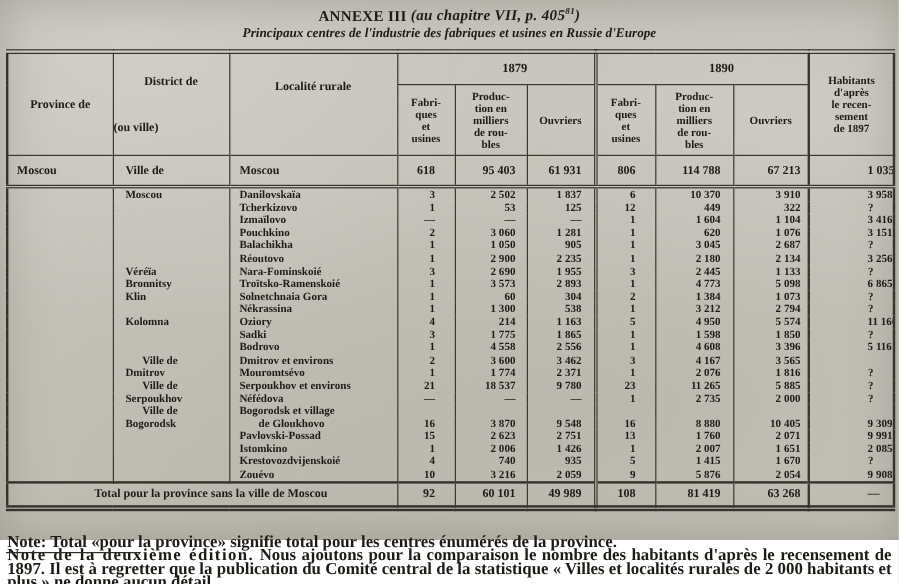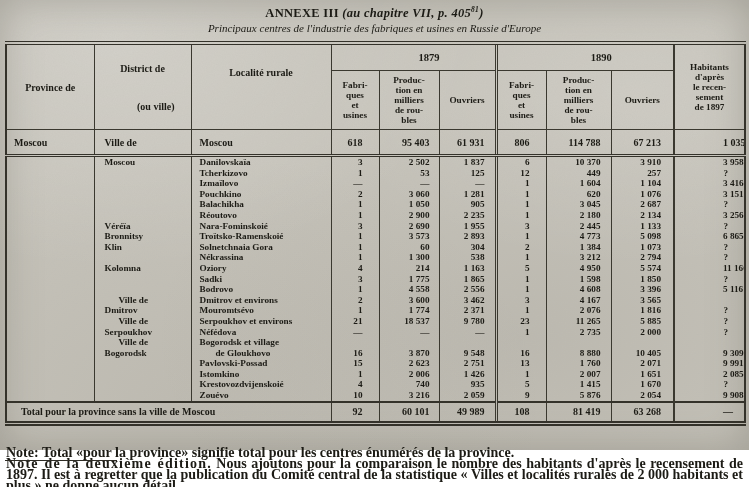--- a/index.html
+++ b/index.html
@@ -16,21 +16,21 @@
       #c7c4bb;
     box-shadow:inset 0 0 40px rgba(90,86,74,.35);
   }
   .noise{position:absolute;inset:0;width:100%;height:100%;pointer-events:none;}
 
   
   .titleblock{position:absolute;top:5px;left:0;width:100%;text-align:center;}
   .t1{font-size:12.5px;font-weight:bold;letter-spacing:.3px;}
   .t1 .it{font-style:italic;}
   .t1 sup{font-size:7.5px;}
-  .t2{font-size:11px;font-weight:normal;font-style:italic;margin-top:1px;}
+  .t2{font-size:11px;font-weight:bold;font-style:italic;margin-top:1px;}
 
   
   table.annexe{
     position:absolute;left:5px;top:41px;width:739px;
     border-collapse:collapse;table-layout:fixed;
     border-left:2px solid #34322a;border-right:2px solid #34322a;
     border-top:4px double #34322a;border-bottom:5px double #34322a;
   }
   th,td{padding:0;margin:0;overflow:hidden;white-space:nowrap;}
   th{font-weight:bold;}
@@ -43,46 +43,46 @@
   .vbh{border-left:2px solid #3a382f;}           
 
   .h1 th{height:25px;font-size:10.5px;text-align:center;vertical-align:middle;}
   .h1 th.span-year{border-bottom:1px solid #3a382f;padding-left:32px;}
   .h2 th{height:58px;font-size:9.2px;line-height:10px;text-align:center;vertical-align:middle;}
   .h2 th span{display:block;}
   thead{border-bottom:1.5px solid #34322a;}
   th.hp{font-size:10px;vertical-align:middle;text-align:center;}
   th.hd{position:relative;font-size:10px;margin-top:36px;}
   th.hd .l1{position:absolute;top:18px;left:0;right:0;text-align:center;}
-  th.hd .l2{position:absolute;top:56px;left:0;right:16px;text-align:right;}
+  th.hd .l2{position:absolute;top:56px;left:0;right:10px;text-align:left;}
   th.hl{position:relative;font-size:10px;}
   th.hl .l1{position:absolute;top:22px;left:0;right:0;text-align:center;}
   th.hhab{font-size:9.2px;line-height:10px;vertical-align:middle;text-align:center;}
   th.hhab span{display:block;}
 
   tbody.moscow td{
     height:24px;font-size:10px;font-weight:bold;vertical-align:middle;
     border-top:1px solid #3a382f;border-bottom:3px double #34322a;
   }
   tbody.main td{height:10.6px;font-size:9.2px;line-height:10.6px;font-weight:bold;vertical-align:bottom;}
   .c-prov{padding-left:7px;}
   .c-dist{padding-left:10px;}
   .c-loc{padding-left:8px;}
   td.ind{padding-left:24px;}
   .c-num{text-align:right;}
   .n-f79{padding-right:16px;}
   .n-p79{padding-right:9px;}
   .n-o79{padding-right:10px;}
   .n-f90{padding-right:16px;}
   .n-p90{padding-right:10px;}
-  .n-o90{padding-right:12px;}
+  .n-o90{padding-right:6px;}
   .n-hab{padding-right:16px;padding-left:48px;}
 
   tfoot td{height:18px;font-size:10px;font-weight:bold;vertical-align:middle;border-top:2px solid #34322a;}
-  tfoot .total-label{padding-left:14px;}
+  tfoot .total-label{padding-left:14px;text-align:center;}
 
   
   .notes{position:absolute;left:6px;top:447px;width:737px;font-size:14px;line-height:11px;font-weight:bold;}
   .notes p{margin:0;text-align:justify;}
   .n2-label{letter-spacing:1.2px;}
 
   .footrule{position:absolute;left:5px;top:460px;width:112px;border-top:1.5px solid #2e2c25;}
   .footnote{position:absolute;left:18px;top:465px;font-size:9.5px;font-weight:bold;}
   .footnote sup{font-size:7px;}
   .footnote .it{font-style:italic;}
@@ -203,21 +203,21 @@
     </tr>
         <tr>
       <td class="c-prov"></td>
       <td class="c-dist vb"></td>
       <td class="c-loc vb">Tcherkizovo</td>
       <td class="c-num n-f79 vb">1</td>
       <td class="c-num n-p79 vb">53</td>
       <td class="c-num n-o79 vb">125</td>
       <td class="c-num n-f90 vbg">12</td>
       <td class="c-num n-p90 vb">449</td>
-      <td class="c-num n-o90 vb">257</td>
+      <td class="c-num n-o90 vb">322</td>
       <td class="c-num n-hab vbh">?</td>
     </tr>
         <tr>
       <td class="c-prov"></td>
       <td class="c-dist vb"></td>
       <td class="c-loc vb">Izmaïlovo</td>
       <td class="c-num n-f79 vb">—</td>
       <td class="c-num n-p79 vb">—</td>
       <td class="c-num n-o79 vb">—</td>
       <td class="c-num n-f90 vbg">1</td>

